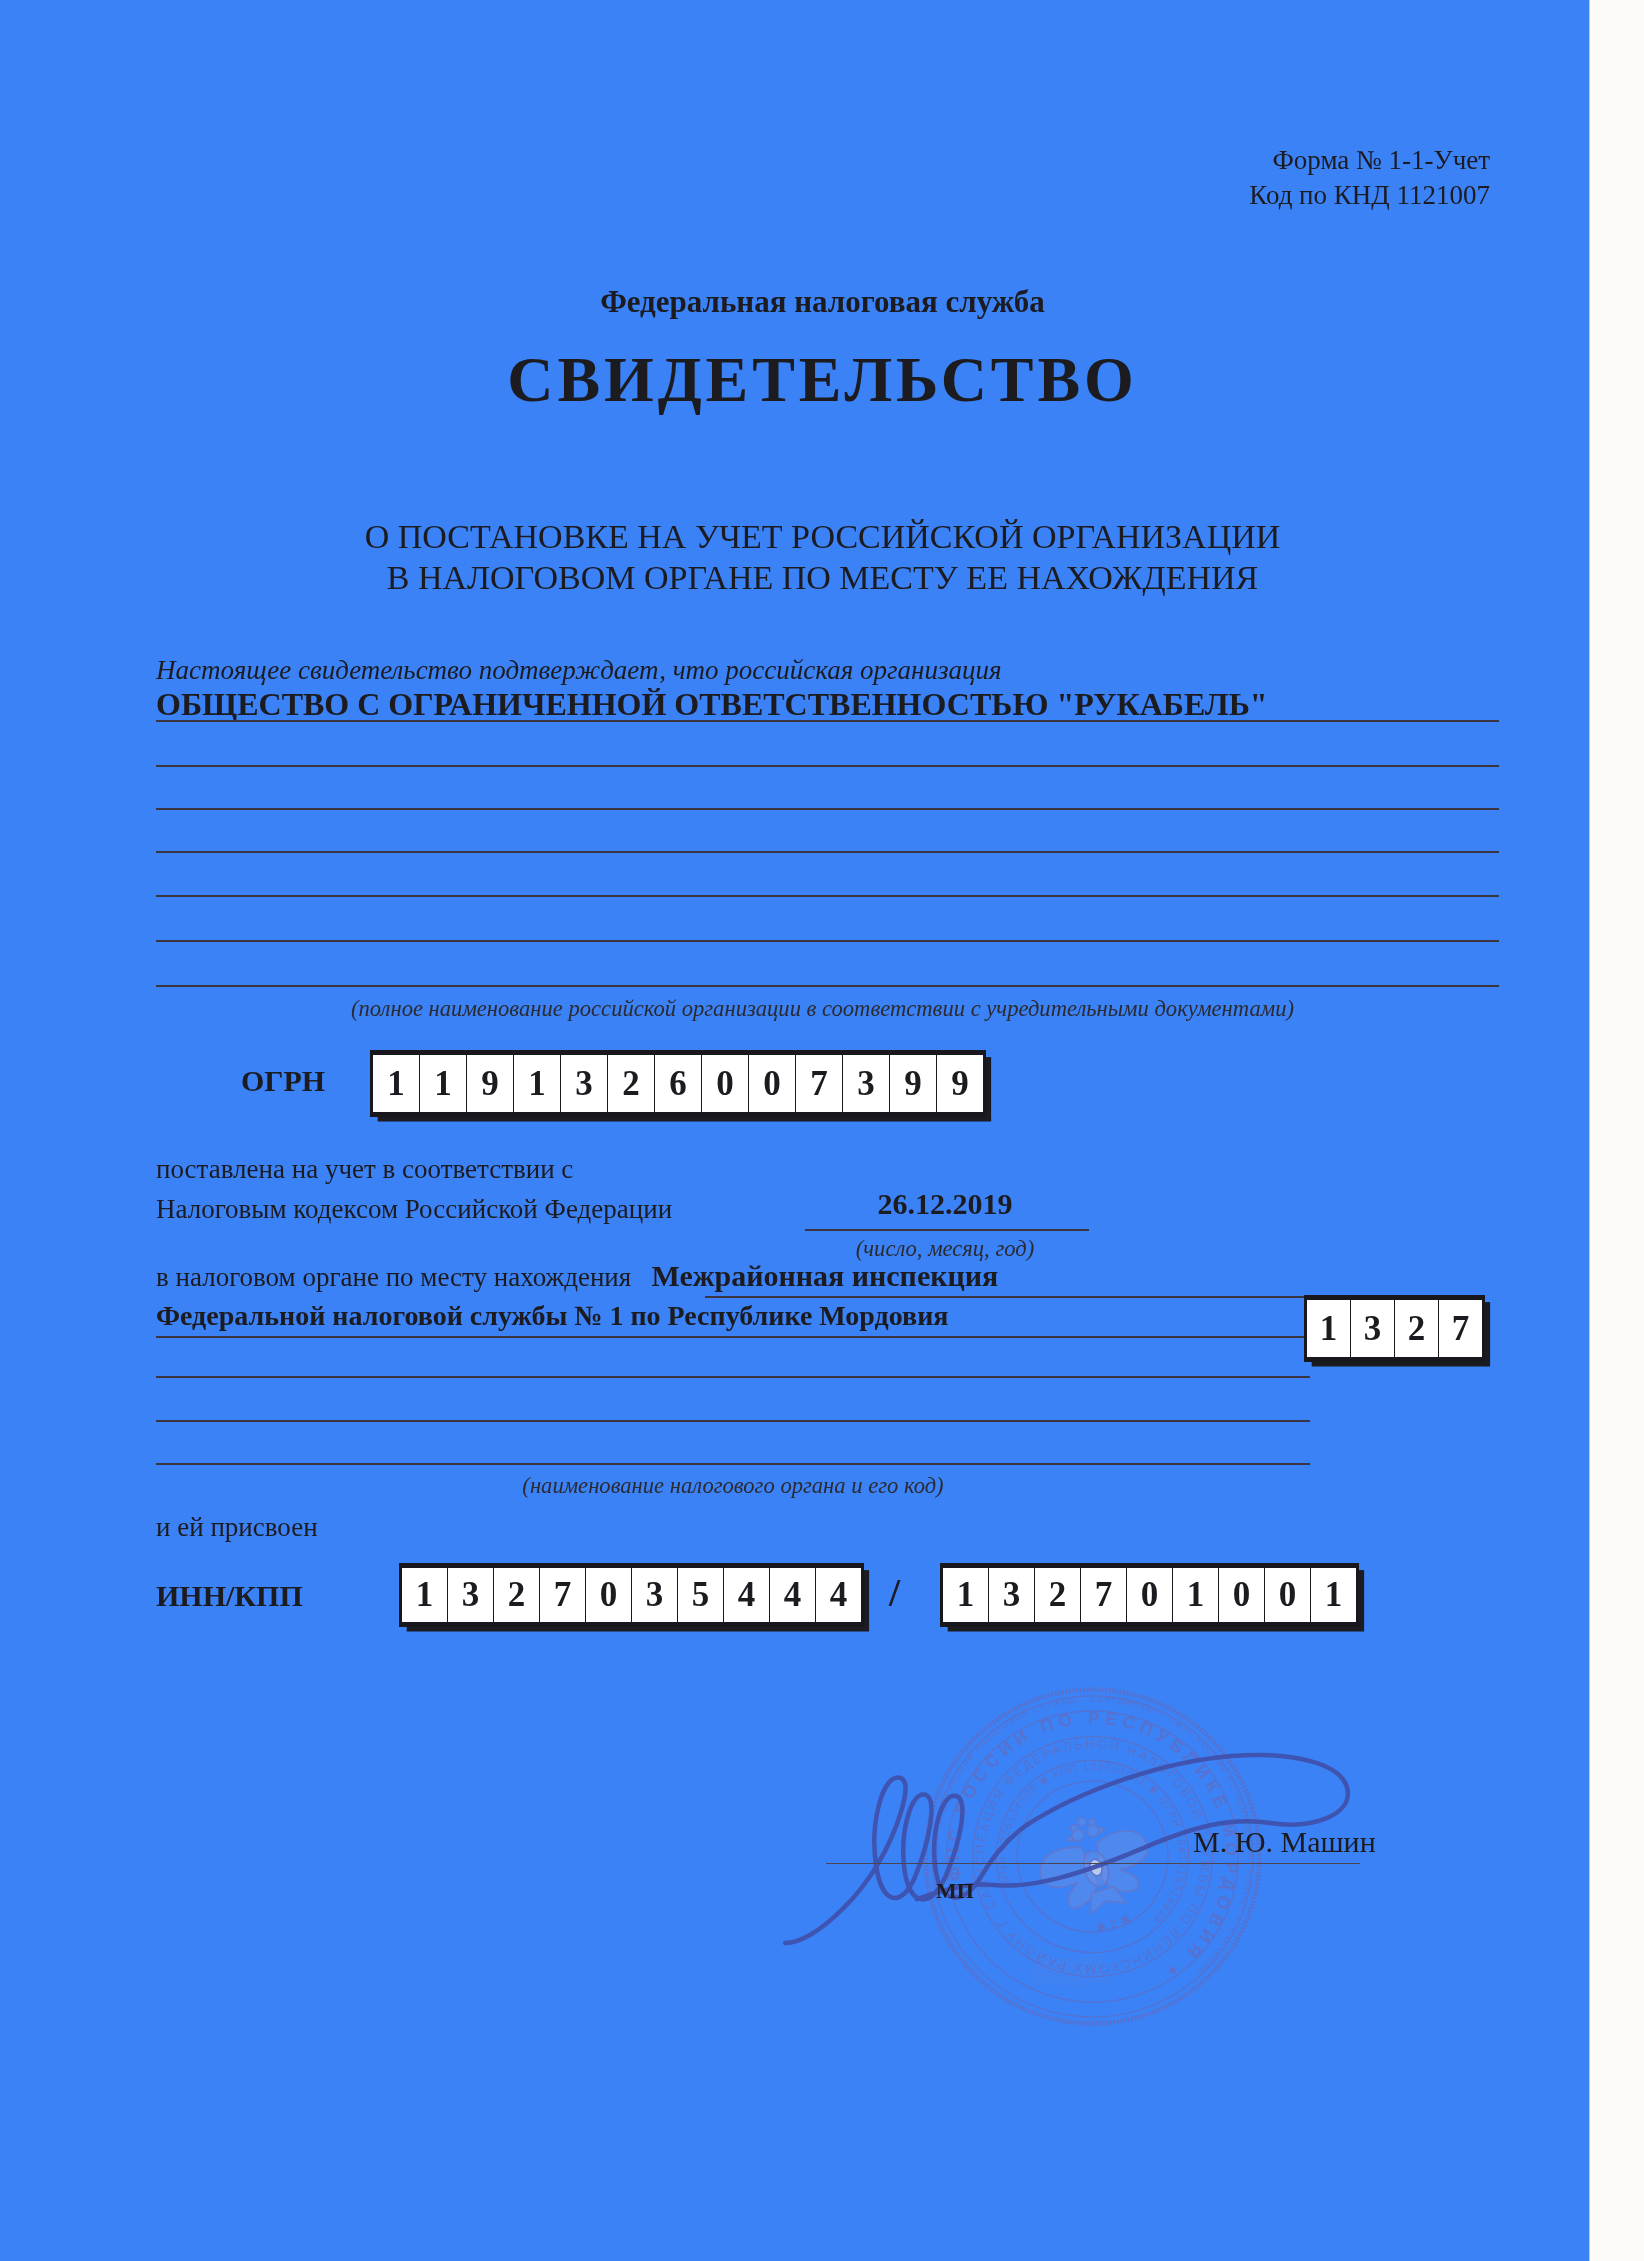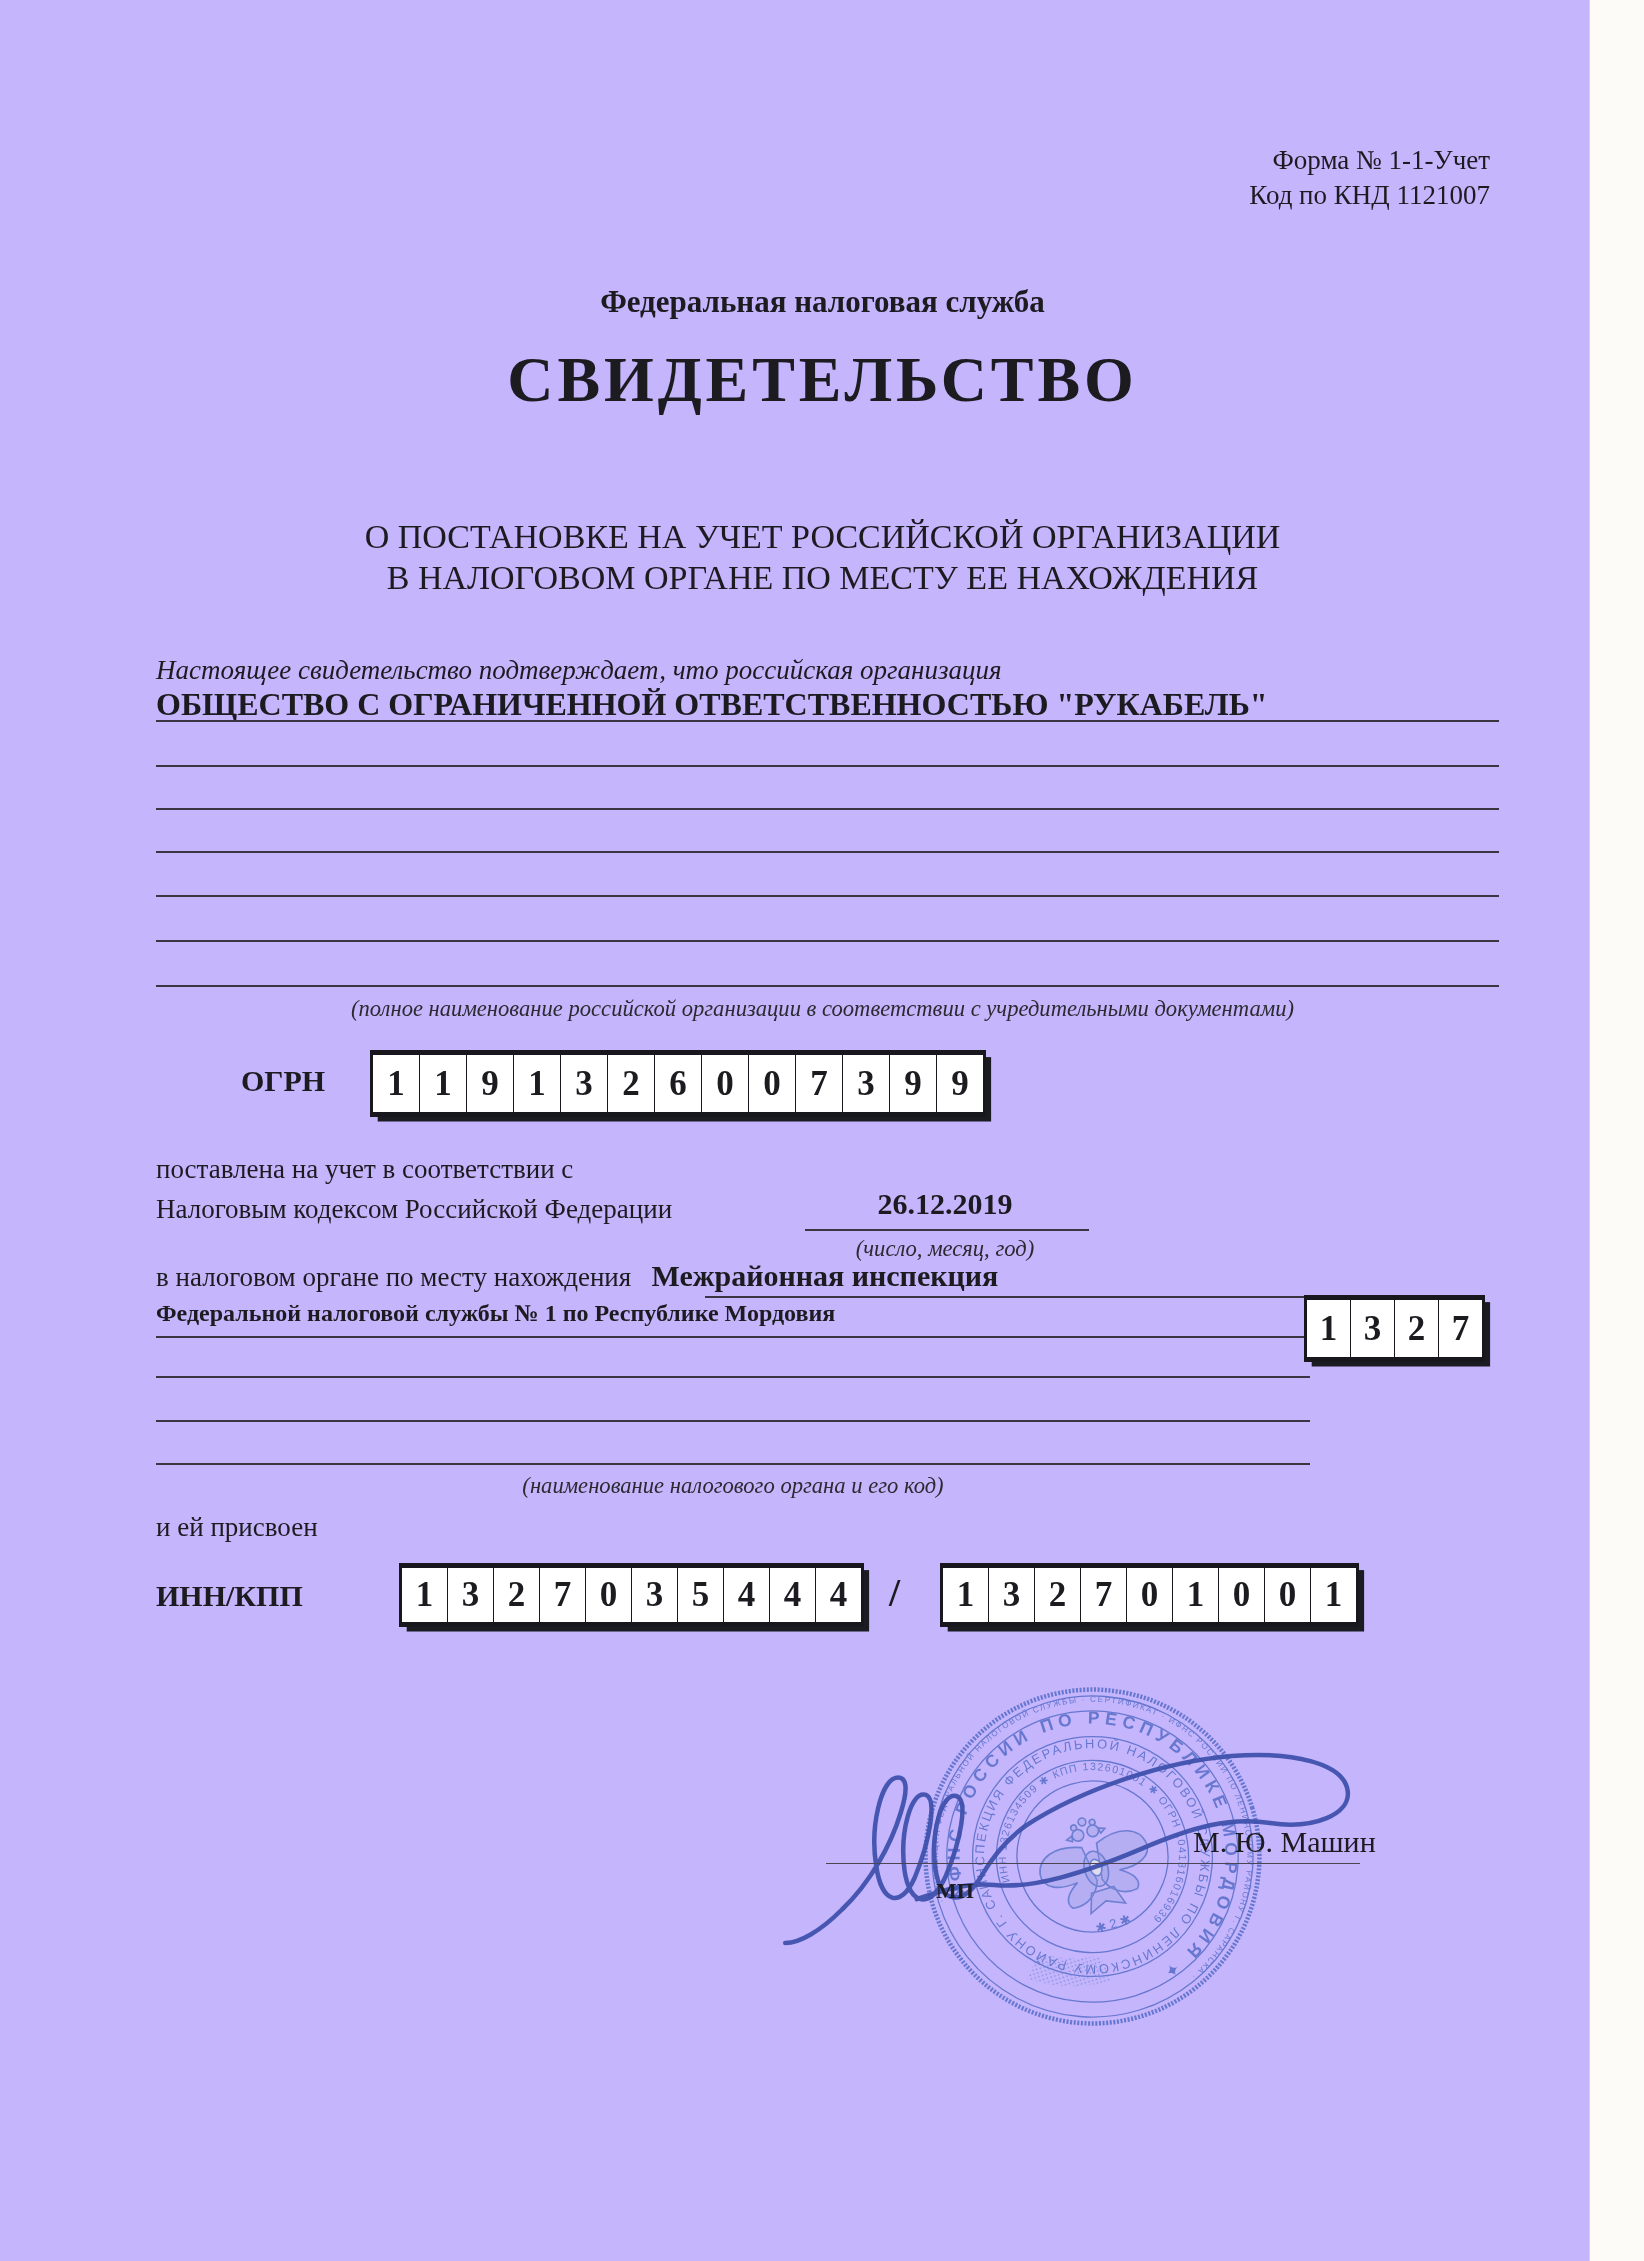--- a/index.html
+++ b/index.html
@@ -1,18 +1,18 @@
 <!DOCTYPE html>
 <html style="font-size:10.3px"><head>
 <meta charset="utf-8">
 <style>
   html,body{margin:0;padding:0;background:#9a9a9a;}
   .page{
     position:relative;width:1645px;height:2261px;overflow:hidden;
-    background:#c4b5fd;
+    background:#3b82f6;
     font-family:"Liberation Serif","DejaVu Serif",serif;
     color:#1c1b20;
   }
   .abs{position:absolute;}
   .center{left:0;width:1645px;text-align:center;}
   .b{font-weight:bold;}
   
   .form-ref{top:143px;right:155px;text-align:right;font-size:27px;line-height:1.3;}
   
   .agency{top:284px;font-size:31px;font-weight:bold;}
@@ -94,21 +94,21 @@
   <div class="abs body-line" style="left:156px;top:1194px;">Налоговым кодексом Российской Федерации</div>
   <div class="abs b" style="left:800px;top:1187px;width:290px;text-align:center;font-size:30px;">26.12.2019</div>
   <div class="rule" style="left:805px;top:1229px;width:284px;"></div>
   <div class="abs caption" style="left:800px;top:1236px;width:290px;text-align:center;">(число, месяц, год)</div>
 
   <div class="abs body-line" style="left:156px;top:1259px;">
     <span>в налоговом органе по месту нахождения</span>&nbsp;&nbsp;
     <span class="b" style="font-size:30px;">Межрайонная инспекция</span>
   </div>
   <div class="rule" style="left:705px;top:1296px;width:600px;"></div>
-  <div class="abs b" style="left:156px;top:1300px;font-size:24px;">Федеральной налоговой службы № 1 по Республике Мордовия</div>
+  <div class="abs b" style="left:156px;top:1300px;font-size:28px;">Федеральной налоговой службы № 1 по Республике Мордовия</div>
   <div class="rule" style="left:156px;top:1336px;width:1149px;"></div>
   <div class="digit-row" style="left:1304px;top:1295px;">
     <span class="digit-cell code-cell">1</span>
     <span class="digit-cell code-cell">3</span>
     <span class="digit-cell code-cell">2</span>
     <span class="digit-cell code-cell">7</span>
   </div>
   <div class="rule" style="left:156px;top:1376px;width:1154px;"></div>
   <div class="rule" style="left:156px;top:1420px;width:1154px;"></div>
   <div class="rule" style="left:156px;top:1463px;width:1154px;"></div>

